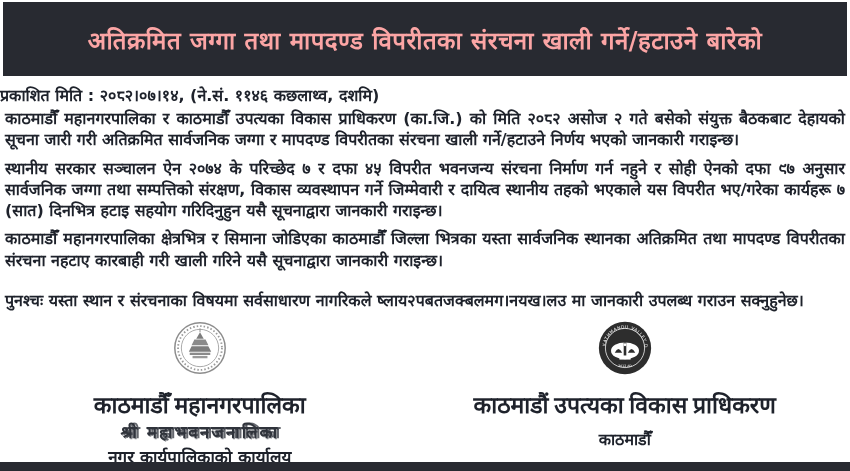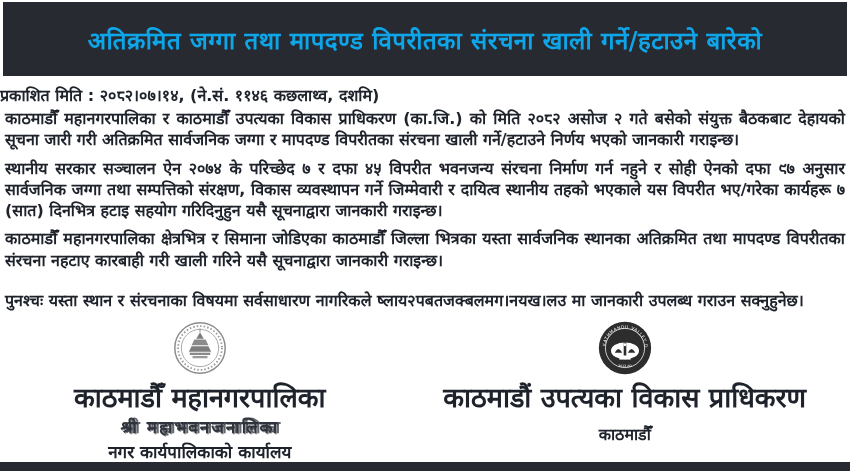--- a/index.html
+++ b/index.html
@@ -2,42 +2,42 @@
 <html lang="ne"><head>
 <meta charset="utf-8">
 <style>
   * { margin:0; padding:0; box-sizing:border-box; }
   html,body { width:850px; height:471px; background:#ffffff; overflow:hidden;
               font-family:"DejaVu Sans", sans-serif; color:#1e222b; }
   .page { position:relative; width:850px; height:471px; background:#fff; }
 
   
   .banner { position:absolute; left:3px; right:3px; top:2px; height:74px;
-            background:#282a31; color:#0ea5e9; display:flex; flex-direction:column;
+            background:#282a31; color:#fca5a5; display:flex; flex-direction:column;
             align-items:center; justify-content:center; gap:2px; }
   .banner .t1 { font-size:24px; font-weight:700; letter-spacing:.5px; white-space:nowrap; }
   .banner .t2 { font-size:30px; font-weight:700; letter-spacing:.5px; }
 
   
   .published { position:absolute; top:84px; left:0; right:0; text-align:left;
                font-size:16px; font-weight:700; }
 
   
   .bodytext { position:absolute; top:108px; left:5px; right:5px; }
   .bodytext p { font-size:16px; font-weight:700; text-align:justify;
                 line-height:1.33; margin-bottom:7px; }
   .bodytext p.postscript { margin-bottom:0;margin-top:19px; }
 
   
   .orgs { position:absolute; top:320px; left:0; right:0; display:flex; }
   .org { display:flex; flex-direction:column; align-items:center; }
   .org.left  { width:47%; }
   .org.right { width:53%; }
   .seal { width:56px; height:56px; }
-  .org .name   { font-size:27px; font-weight:700; margin-top:2px; }
+  .org .name   { font-size:23px; font-weight:700; margin-top:12px;font-family:Liberation Serif, serif; }
   .org .stamp  { font-size:17px; font-weight:700; opacity:.92;
                  filter:blur(.4px);
                  text-shadow:3px 0 0 rgba(30,34,43,.75), 1px 1px 0 rgba(30,34,43,.55);
                  letter-spacing:2px; }
   .org .office { font-size:17px; font-weight:700; margin-top:2px; }
   .org .address{ font-size:14.5px; font-weight:700; margin-top:3px; }
   .org.right .office { margin-top:8px; }
   .org.right .address{ font-size:16px; margin-top:8px;font-family:Liberation Mono, monospace; }
 
   

